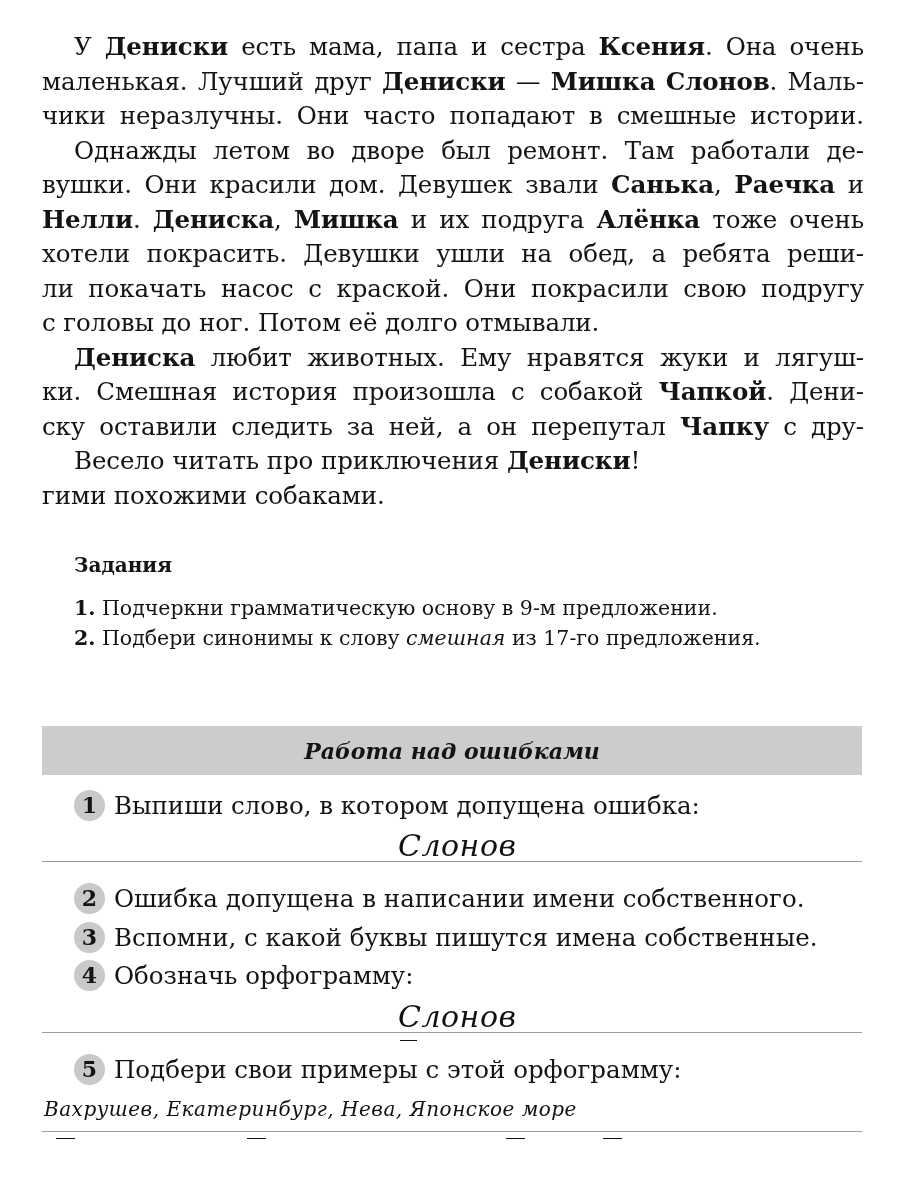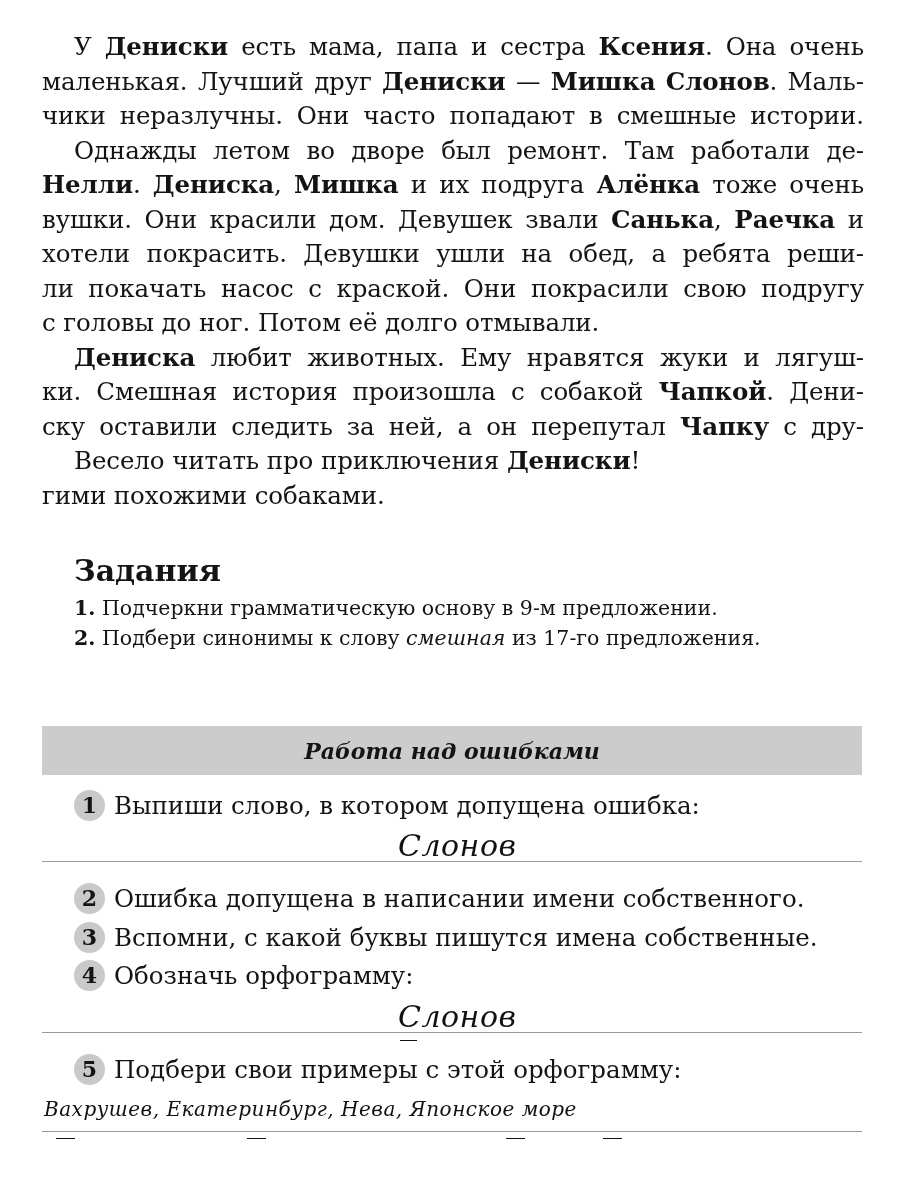--- a/index.html
+++ b/index.html
@@ -7,21 +7,21 @@
          font-family:"DejaVu Serif","Liberation Serif",serif; color:#141414; }
   .page { position:absolute; left:0; top:0; width:900px; height:1200px; }
 
   .story { position:absolute; left:42px; top:30px; width:822px; }
   .line { height:34.5px; line-height:34.5px; font-size:24.5px; white-space:nowrap;
           text-align:justify; text-align-last:justify; letter-spacing:-0.1px; }
   .line.last { text-align-last:left; }
   .indent { padding-left:32px; }
   b { font-weight:bold; }
 
-  .tasks-title { position:absolute; left:74px; top:553px; font-size:30px; font-weight:bold; }
+  .tasks-title { position:absolute; left:74px; top:553px; font-size:20px; font-weight:bold; }
   .tasks { position:absolute; left:74px; top:594px; width:780px; }
   .task { height:29.5px; line-height:29.5px; font-size:20.5px; white-space:nowrap; }
   .task .num { font-weight:bold; }
   .task i { font-style:italic; }
 
   .banner { position:absolute; left:42px; top:726px; width:820px; height:49px; background:#cccccc;
             display:flex; align-items:center; justify-content:center; }
   .banner span { font-size:22px; font-weight:bold;font-style:italic; }
 
   .step { position:absolute; left:74px; height:34px; display:flex; align-items:center; white-space:nowrap; }
@@ -38,22 +38,22 @@
 </head>
 <body>
 
 <div class="page">
 
   <div class="story">
     <div class="line indent"><span>У </span><b>Дениски</b><span> есть мама, папа и сестра </span><b>Ксения</b><span>. Она очень</span></div>
     <div class="line"><span>маленькая. Лучший друг </span><b>Дениски</b><span> — </span><b>Мишка</b><span> </span><b>Слонов</b><span>. Маль-</span></div>
     <div class="line"><span>чики неразлучны. Они часто попадают в смешные истории.</span></div>
     <div class="line indent"><span>Однажды летом во дворе был ремонт. Там работали де-</span></div>
+    <div class="line"><span>вушки. Они красили дом. Девушек звали </span><b>Санька</b><span>, </span><b>Раечка</b><span> и</span></div>
     <div class="line"><b>Нелли</b><span>. </span><b>Дениска</b><span>, </span><b>Мишка</b><span> и их подруга </span><b>Алёнка</b><span> тоже очень</span></div>
-    <div class="line"><span>вушки. Они красили дом. Девушек звали </span><b>Санька</b><span>, </span><b>Раечка</b><span> и</span></div>
     <div class="line"><span>хотели покрасить. Девушки ушли на обед, а ребята реши-</span></div>
     <div class="line"><span>ли покачать насос с краской. Они покрасили свою подругу</span></div>
     <div class="line last"><span>с головы до ног. Потом её долго отмывали.</span></div>
     <div class="line indent"><b>Дениска</b><span> любит животных. Ему нравятся жуки и лягуш-</span></div>
     <div class="line"><span>ки. Смешная история произошла с собакой </span><b>Чапкой</b><span>. Дени-</span></div>
     <div class="line"><span>ску оставили следить за ней, а он перепутал </span><b>Чапку</b><span> с дру-</span></div>
     <div class="line indent last"><span>Весело читать про приключения </span><b>Дениски</b><span>!</span></div>
     <div class="line last"><span>гими похожими собаками.</span></div>
   </div>
 

